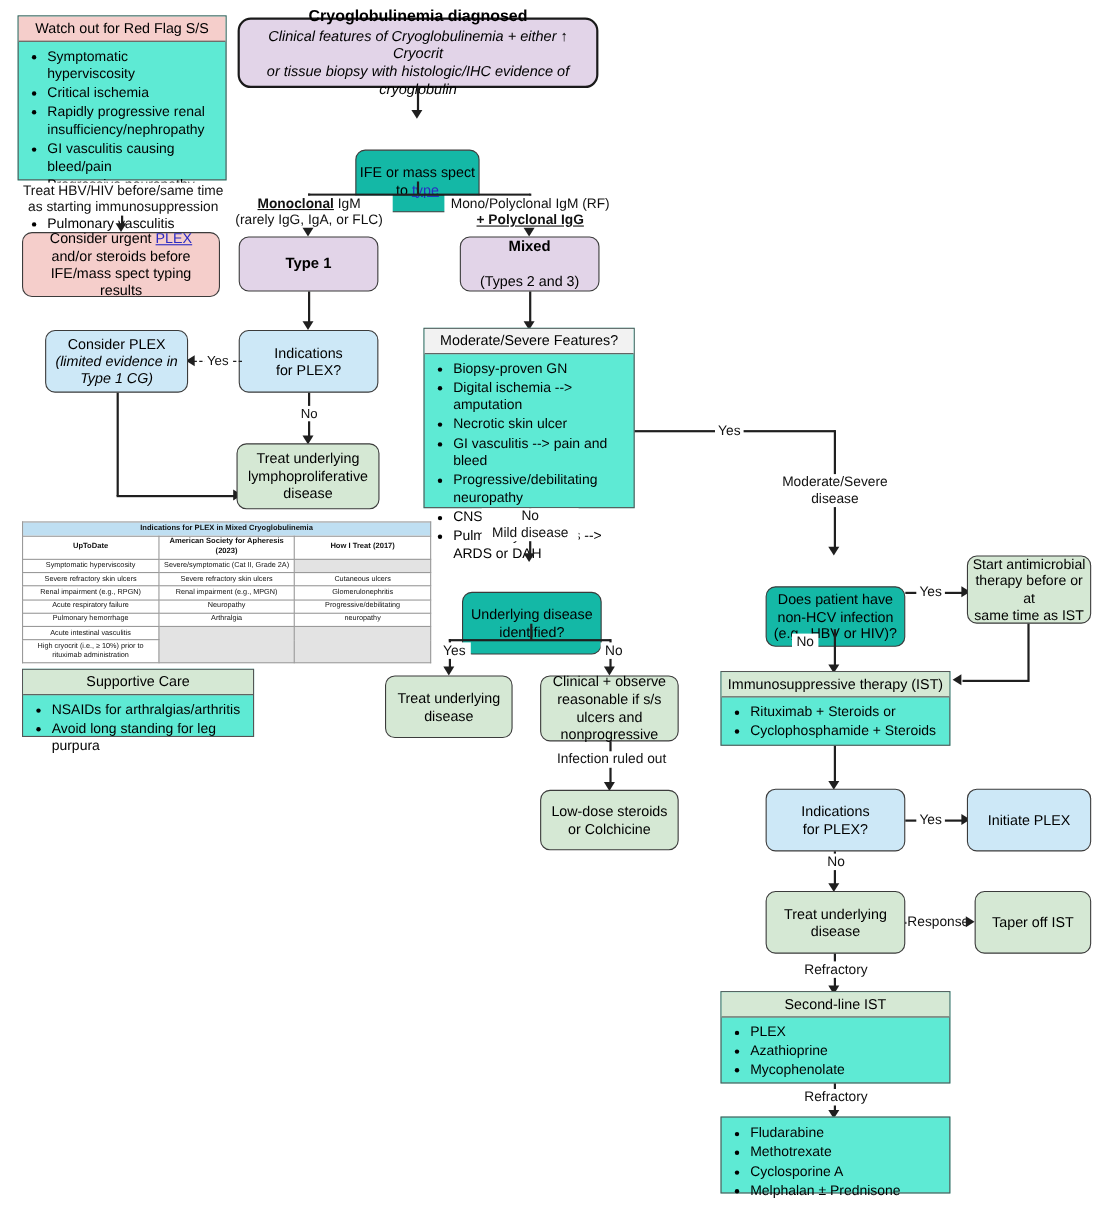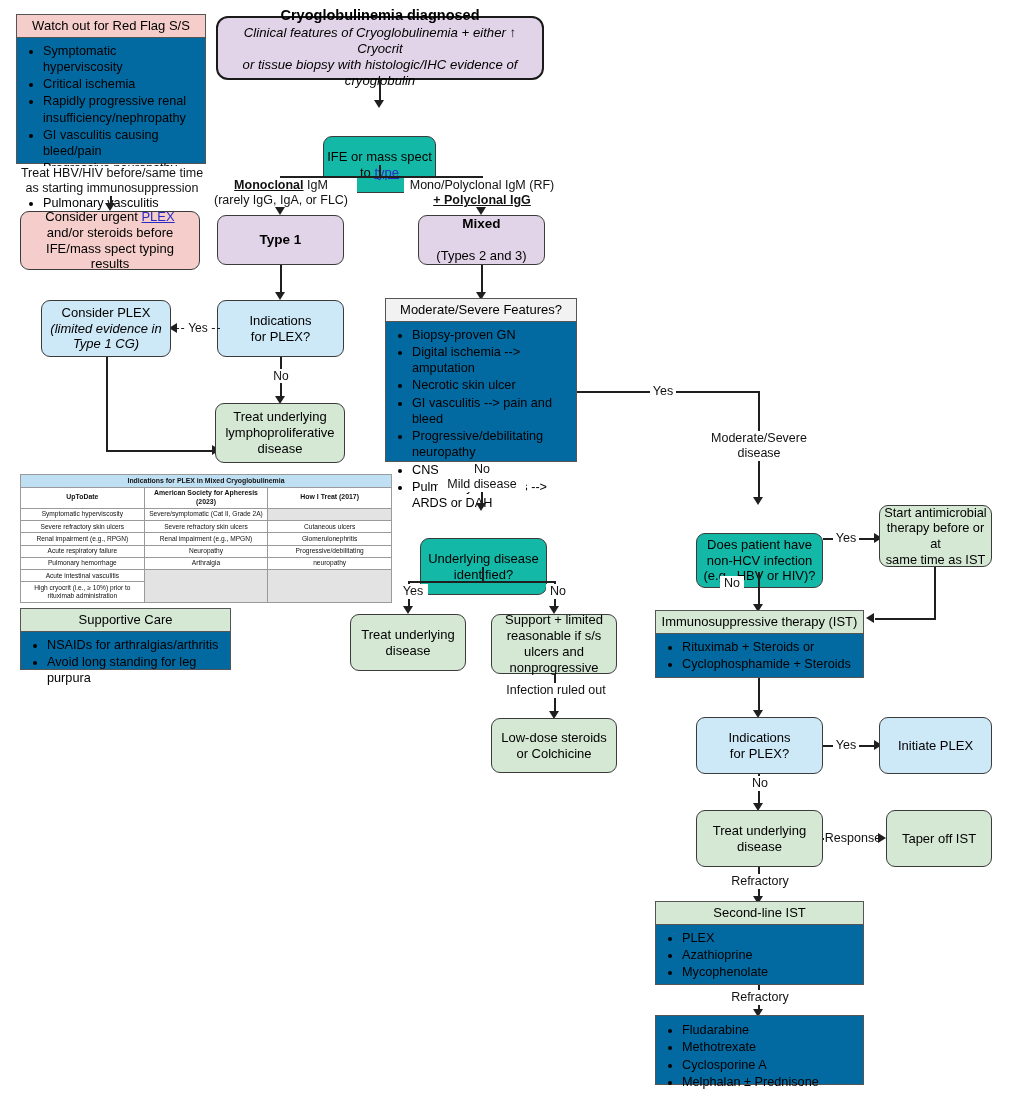--- a/index.html
+++ b/index.html
@@ -60,21 +60,21 @@
   }
   .ar-d{border-left:5.5px solid transparent;border-right:5.5px solid transparent;border-top:8px solid #1f1f1f;}
   .ar-l{border-top:5.5px solid transparent;border-bottom:5.5px solid transparent;border-right:8px solid #1f1f1f;}
   .ar-r{border-top:5.5px solid transparent;border-bottom:5.5px solid transparent;border-left:8px solid #1f1f1f;}
 
   
   .panel{
     position:absolute;
     box-sizing:border-box;
     border:1.3px solid #555;
-    background:#0369a1;
+    background:#5eead4;
   }
   .panel-hd{
     border-bottom:1.3px solid #555;
     text-align:center;
     font-size:13px;
     padding:3px 4px;
     line-height:1.2;
   }
   .panel-bd{
     padding:5px 6px 6px 6px;
@@ -280,21 +280,21 @@
   <div class="lbl" style="left:546px;top:584px;width:24px;font-size:12.5px;">No</div>
   <div class="ar ar-d" style="left:403px;top:606px;"></div>
   <div class="ar ar-d" style="left:549px;top:606px;"></div>
 
   <div class="node rnd green" style="left:350px;top:614px;width:116px;height:57px;font-size:13px;">
     <div>Treat underlying</div>
     <div>disease</div>
   </div>
 
   <div class="node rnd green" style="left:491px;top:614px;width:126px;height:60px;font-size:13px;">
-    <div>Support + limited</div>
+    <div>Clinical + observe</div>
     <div>reasonable if s/s</div>
     <div>ulcers and</div>
     <div>nonprogressive</div>
   </div>
 
   <div class="ln lnv" style="left:554px;top:674px;height:38px;"></div>
   <div class="lbl" style="left:486px;top:683px;width:140px;font-size:12.5px;">Infection ruled out</div>
   <div class="ar ar-d" style="left:549px;top:711px;"></div>
 
   <div class="node rnd green" style="left:491px;top:718px;width:126px;height:55px;font-size:13px;">

